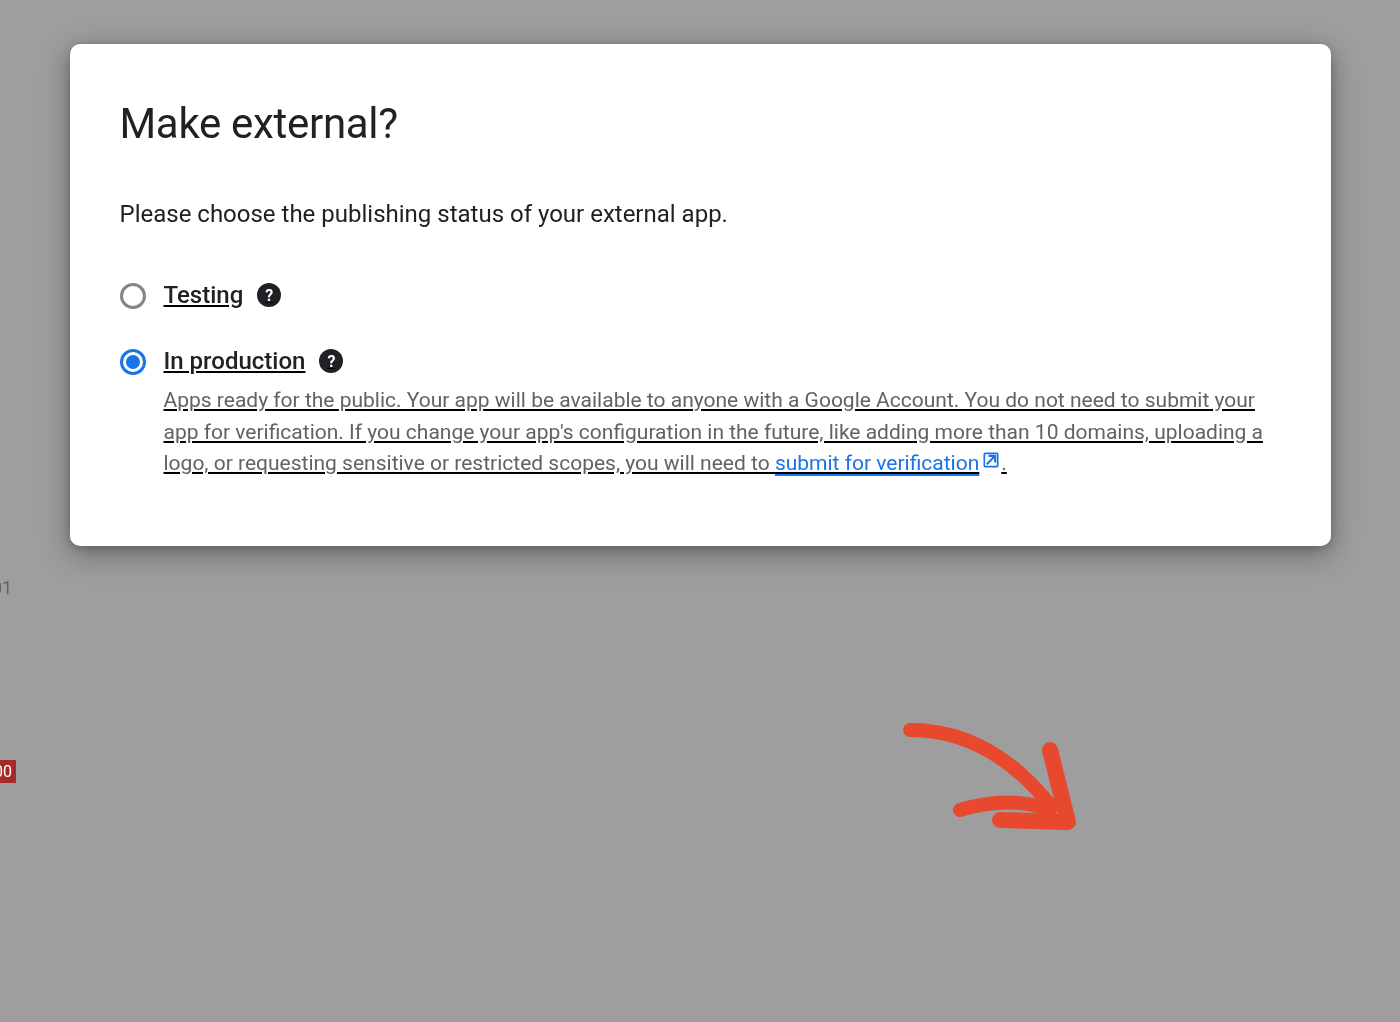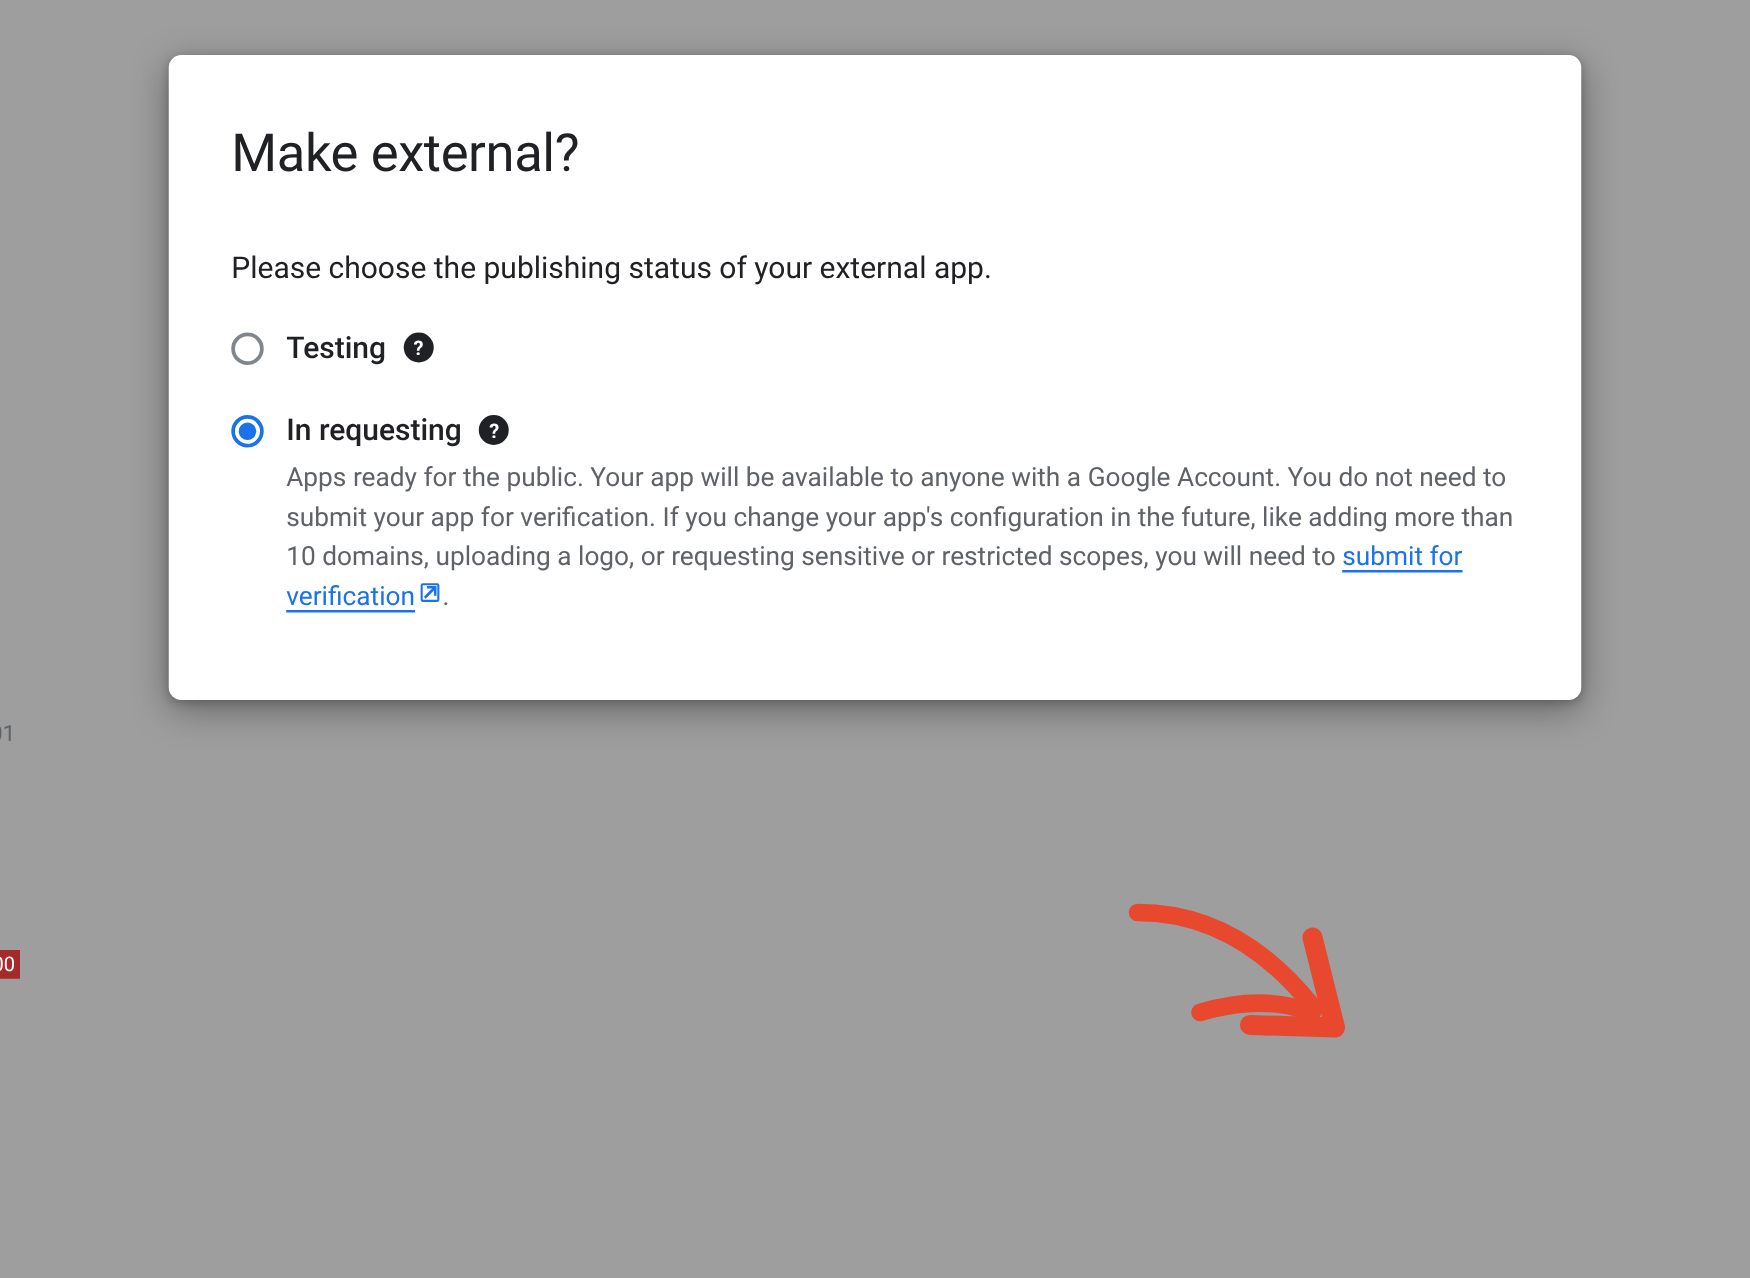--- a/index.html
+++ b/index.html
@@ -38,49 +38,50 @@
       left: 0;
       right: 0;
       bottom: 0;
       display: flex;
       align-items: flex-start;
       justify-content: center;
       padding-top: 44px;
     }
     .modal {
       background: #fff;
-      width: 1130px;
+      width: 1261px;
       border-radius: 10px;
       box-shadow: 0 8px 30px rgba(0,0,0,0.35), 0 2px 8px rgba(0,0,0,0.2);
       padding: 55px 50px 38px 50px;
     }
     .modal-title {
       font-size: 42px;
       font-weight: 400;
       color: #202124;
       margin-bottom: 52px;
       letter-spacing: -0.3px;
     }
     .modal-subtitle {
       font-size: 24px;
       color: #202124;
       font-weight: 400;
-      margin-bottom: 36px;
+      margin-bottom: 53px;
     }
     .section-heading {
       font-size: 24px;
       font-weight: 500;
       color: #202124;
       margin-bottom: 32px;
     }
     .radio-option {
       display: flex;
       align-items: flex-start;
       gap: 18px;
       margin-bottom: 28px;
+      text-decoration: underline;
     }
     .radio-circle {
       width: 26px;
       height: 26px;
       border: 3px solid #80868b;
       border-radius: 50%;
       flex-shrink: 0;
       margin-top: 2px;
       cursor: pointer;
       display: flex;
@@ -183,21 +184,21 @@
           <span class="radio-label">Testing</span>
           <span class="help-icon">?</span>
         </div>
       </div>
     </div>
 
     <div class="radio-option">
       <div class="radio-circle selected"></div>
       <div class="radio-content">
         <div class="radio-label-row">
-          <span class="radio-label">In requesting</span>
+          <span class="radio-label">In production</span>
           <span class="help-icon">?</span>
         </div>
         <p class="radio-description">
           <span>Apps ready for the public. Your app will be available to anyone with a Google Account. You do not need to submit your app for verification. If you change your app's configuration in the future, like adding more than 10 domains, uploading a logo, or requesting sensitive or restricted scopes, you will need to </span><a class="link"><span>submit for verification</span><span class="external-link-icon"><svg width="20" height="20" viewBox="0 0 24 24" fill="none" stroke="#1a73e8" stroke-width="2.5">
                   <path d="M7 17L17 7"></path>
                   <path d="M9 7h8v8"></path>
                   <rect x="4" y="4" width="16" height="16" rx="1" stroke-width="2" fill="none"></rect>
                 </svg></span></a><span>.</span>
         </p>
       </div>

